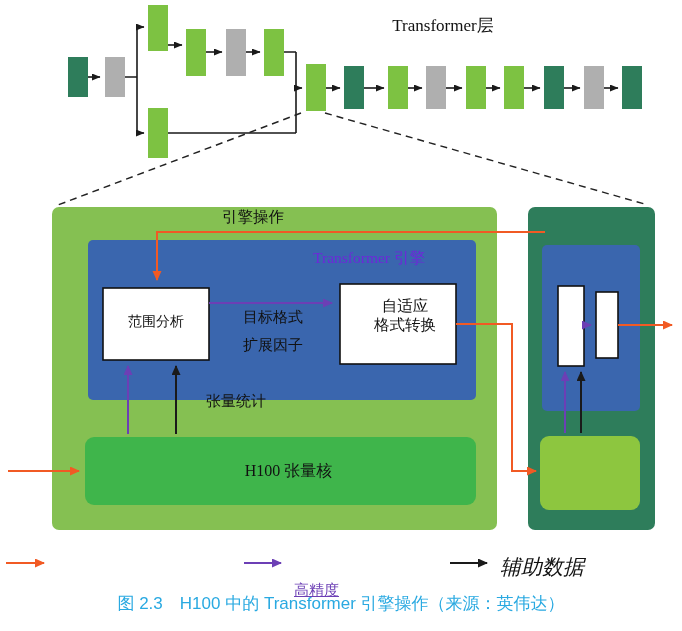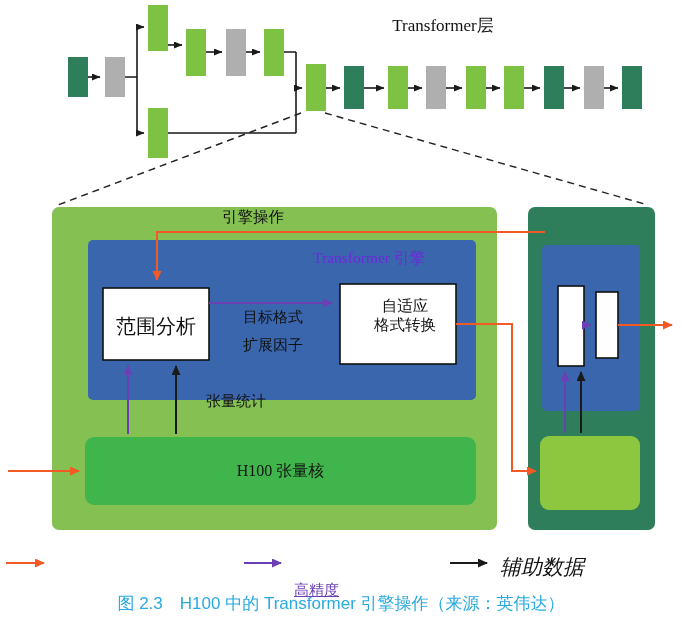--- a/index.html
+++ b/index.html
@@ -130,32 +130,32 @@
       <line class="ln-black2" x1="450" y1="563" x2="487" y2="563" marker-end="url(#mk-black2)"></line>
     </g>
   </svg>
 
   <div class="lbl" style="left:378px;top:16px;width:130px;font-size:17px;">Transformer层</div>
 
   <div class="lbl" style="left:190px;top:208px;width:126px;font-size:15.5px;">引擎操作</div>
 
   <div class="lbl" style="left:278px;top:249px;width:182px;font-size:15.5px;color:#6d28d9;">Transformer 引擎</div>
 
-  <div class="lbl" style="left:103px;top:314px;width:106px;font-size:20px;">范围分析</div>
+  <div class="lbl" style="left:103px;top:314px;width:106px;font-size:14px;">范围分析</div>
 
   <div class="lbl pre" style="left:340px;top:296px;width:130px;font-size:15.5px;line-height:19px;">自适应
 格式转换</div>
 
   <div class="lbl" style="left:229px;top:308px;width:88px;font-size:15px;">目标格式</div>
 
   <div class="lbl" style="left:229px;top:336px;width:88px;font-size:15px;">扩展因子</div>
 
   <div class="lbl" style="left:189px;top:392px;width:94px;font-size:15px;">张量统计</div>
 
-  <div class="lbl" style="left:85px;top:461px;width:391px;font-size:16px;">H100 张量核</div>
+  <div class="lbl" style="left:85px;top:461px;width:391px;font-size:16px;padding-left:8px;">H100 张量核</div>
 
 
   <div class="lbl" style="left:294px;top:581px;width:80px;font-size:15px;text-align:left;color:var(--purple);text-decoration:underline;">高精度</div>
 
   <div class="lbl" style="left:500px;top:555px;width:90px;font-size:21px;text-align:left;color:#111;font-style:italic;">辅助数据</div>
 
   <div class="lbl caption" style="left:0;top:594px;width:682px;font-size:17px;color:var(--caption-blue);">图 2.3　H100 中的 Transformer 引擎操作（来源：英伟达）</div>
 </div>
 
 </body></html>

